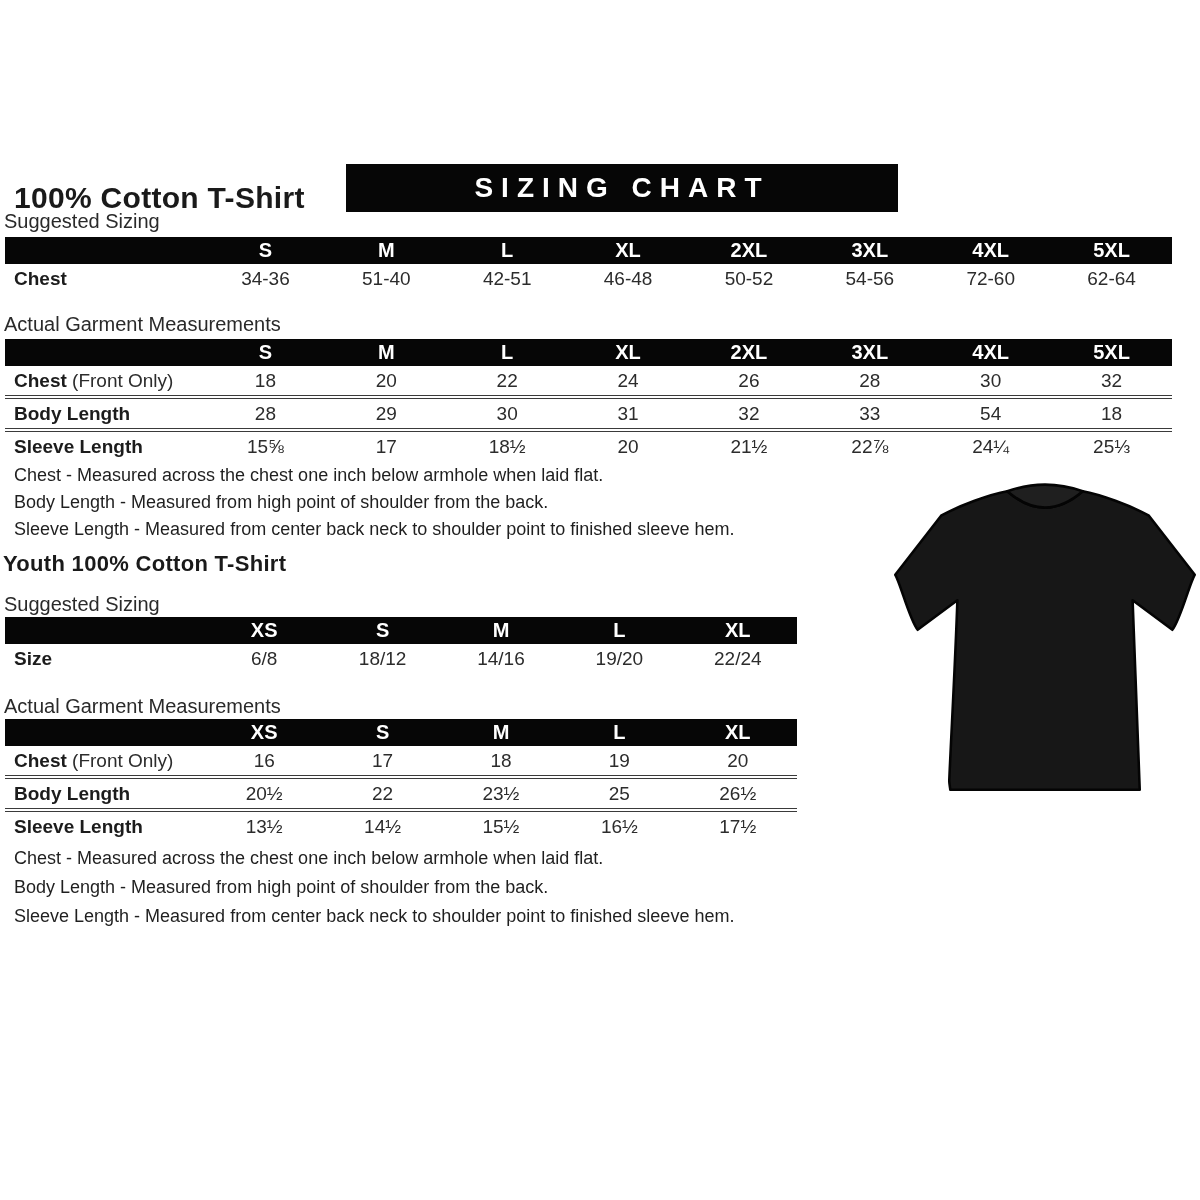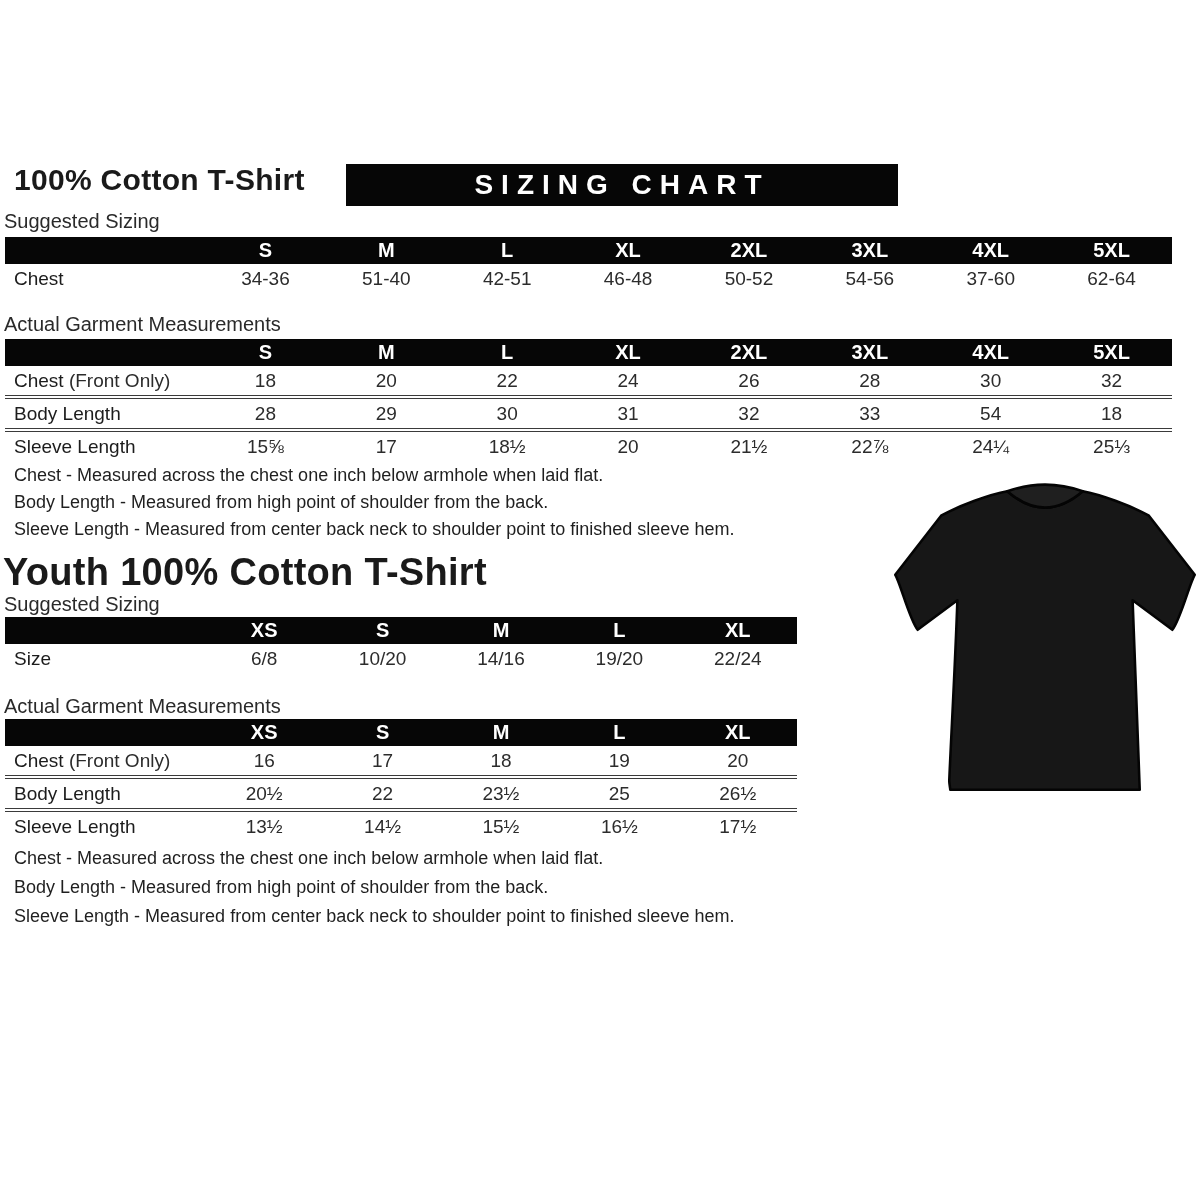--- a/index.html
+++ b/index.html
@@ -3,42 +3,42 @@
 <meta charset="utf-8">
 <style>
   html,body{margin:0;padding:0;background:#ffffff;}
   body{
     width:1200px;height:1200px;position:relative;overflow:hidden;
     font-family:"Liberation Sans","DejaVu Sans",sans-serif;color:#222;
   }
   .abs{position:absolute;}
 
   
-  .page-title{left:14px;top:163px;font-size:30px;font-weight:bold;color:#1a1a1a;letter-spacing:.3px;}
+  .page-title{left:14px;top:181px;font-size:30px;font-weight:bold;color:#1a1a1a;letter-spacing:.3px;}
   .banner{
-    left:346px;top:164px;width:552px;height:42px;background:#060606;
+    left:346px;top:164px;width:552px;height:48px;background:#060606;
     display:flex;align-items:center;justify-content:center;
   }
   .banner span{color:#fff;font-size:28px;font-weight:bold;letter-spacing:8px;}
 
-  .youth-title{left:3px;top:551px;font-size:38px;font-weight:bold;color:#1a1a1a;letter-spacing:.3px;}
+  .youth-title{left:3px;top:551px;font-size:22px;font-weight:bold;color:#1a1a1a;letter-spacing:.3px;}
 
   .sec-label{font-size:20px;color:#2a2a2a;left:4px;}
 
   
   table.size-table{
     border-collapse:collapse;table-layout:fixed;font-size:19px;color:#2c2c2c;
   }
   table.size-table th{
     background:#060606;color:#ffffff;font-weight:bold;font-size:20px;
     height:27px;padding:0;text-align:center;
   }
   table.size-table td{height:29px;padding:0;text-align:center;}
   td.rowlabel{text-align:left !important;padding-left:9px !important;}
-  .b{font-weight:normal;color:#1c1c1c;}
+  .b{font-weight:bold;color:#1c1c1c;}
   table.lined tbody tr + tr td{border-top:4px double #3a3a3a;}
 
   
   .notes{left:14px;font-size:18px;color:#1f1f1f;}
   .notes div{line-height:27px;}
   .notes.lower div{line-height:29px;}
 
   .tshirt{left:892px;top:477px;}
 </style>
 </head>
@@ -72,21 +72,21 @@
     </thead>
     <tbody>
       <tr>
         <td class="rowlabel"><span class="b">Chest</span><span></span></td>
         <td>34-36</td>
         <td>51-40</td>
         <td>42-51</td>
         <td>46-48</td>
         <td>50-52</td>
         <td>54-56</td>
-        <td>37-60</td>
+        <td>72-60</td>
         <td>62-64</td>
       </tr>
     </tbody>
   </table>
 
   <div class="abs sec-label" style="top:313px">Actual Garment Measurements</div>
   <table class="abs size-table lined" style="left:5px;top:339px;width:1167px">
     <colgroup>
         <col style="width:200px">
         <col span="8">
@@ -162,21 +162,21 @@
         <th>S</th>
         <th>M</th>
         <th>L</th>
         <th>XL</th>
       </tr>
     </thead>
     <tbody>
       <tr>
         <td class="rowlabel"><span class="b">Size</span><span></span></td>
         <td>6/8</td>
-        <td>10/20</td>
+        <td>18/12</td>
         <td>14/16</td>
         <td>19/20</td>
         <td>22/24</td>
       </tr>
     </tbody>
   </table>
 
   <div class="abs sec-label" style="top:695px">Actual Garment Measurements</div>
   <table class="abs size-table lined" style="left:5px;top:719px;width:792px">
     <colgroup>

